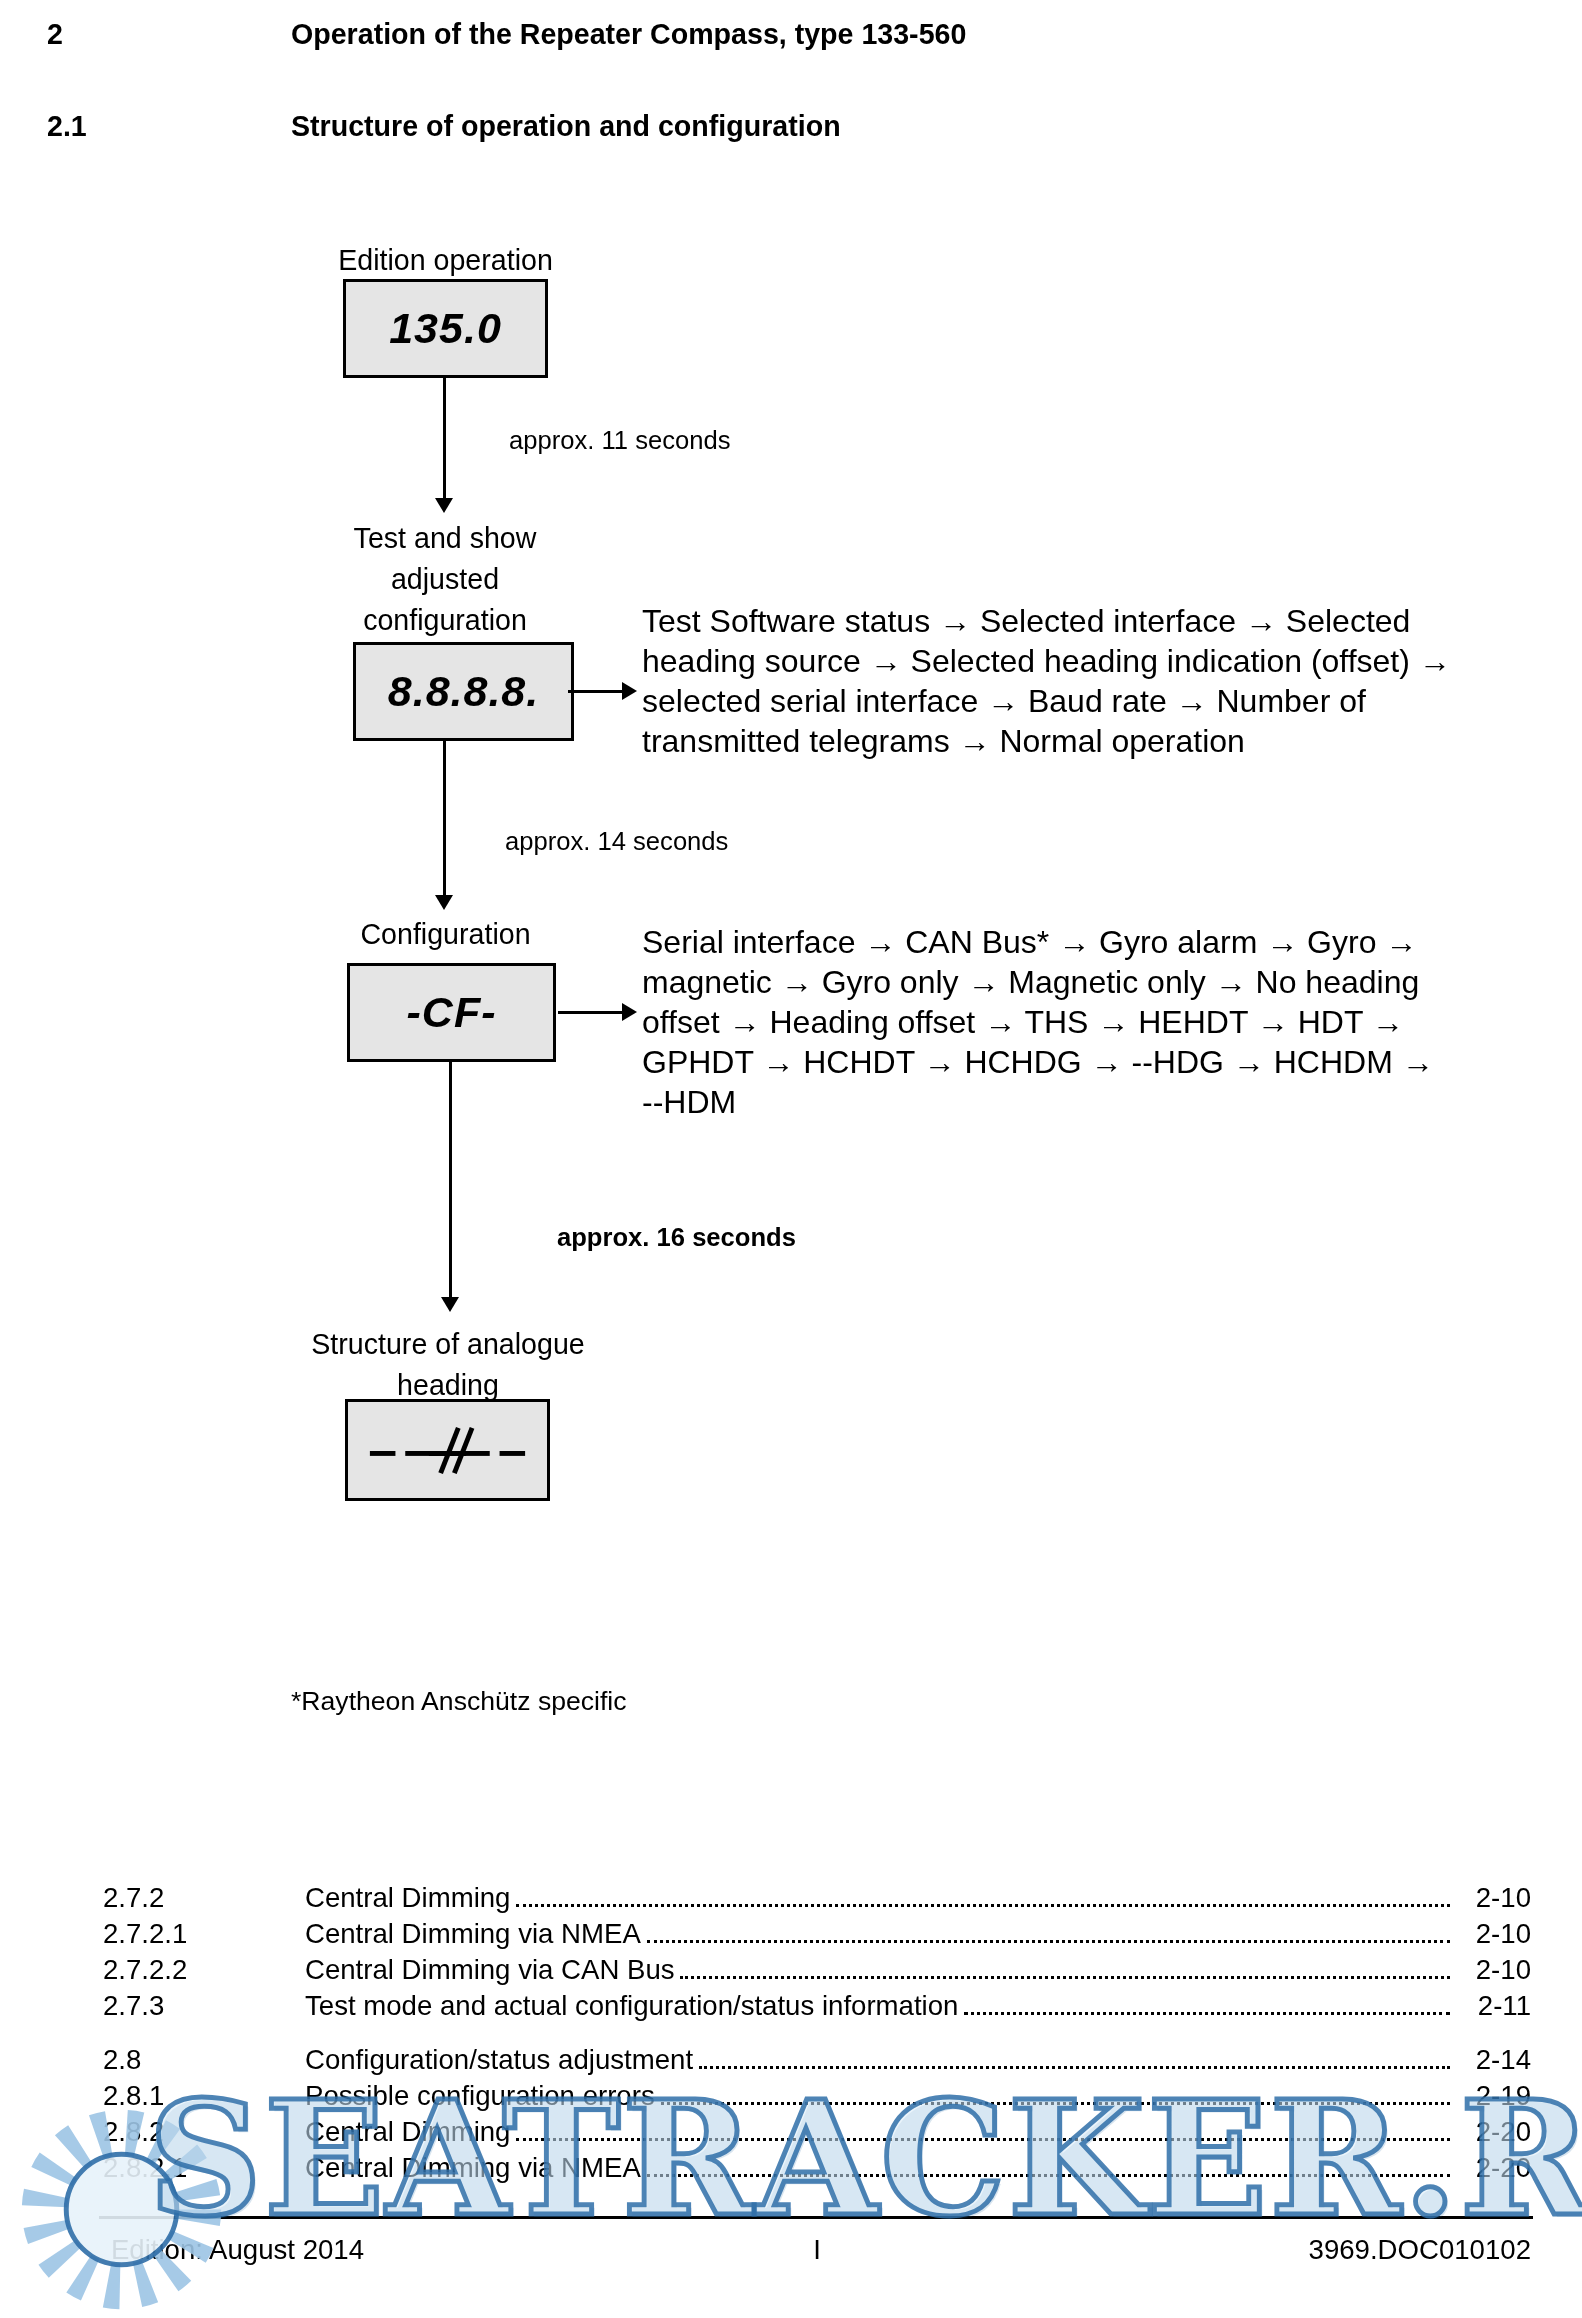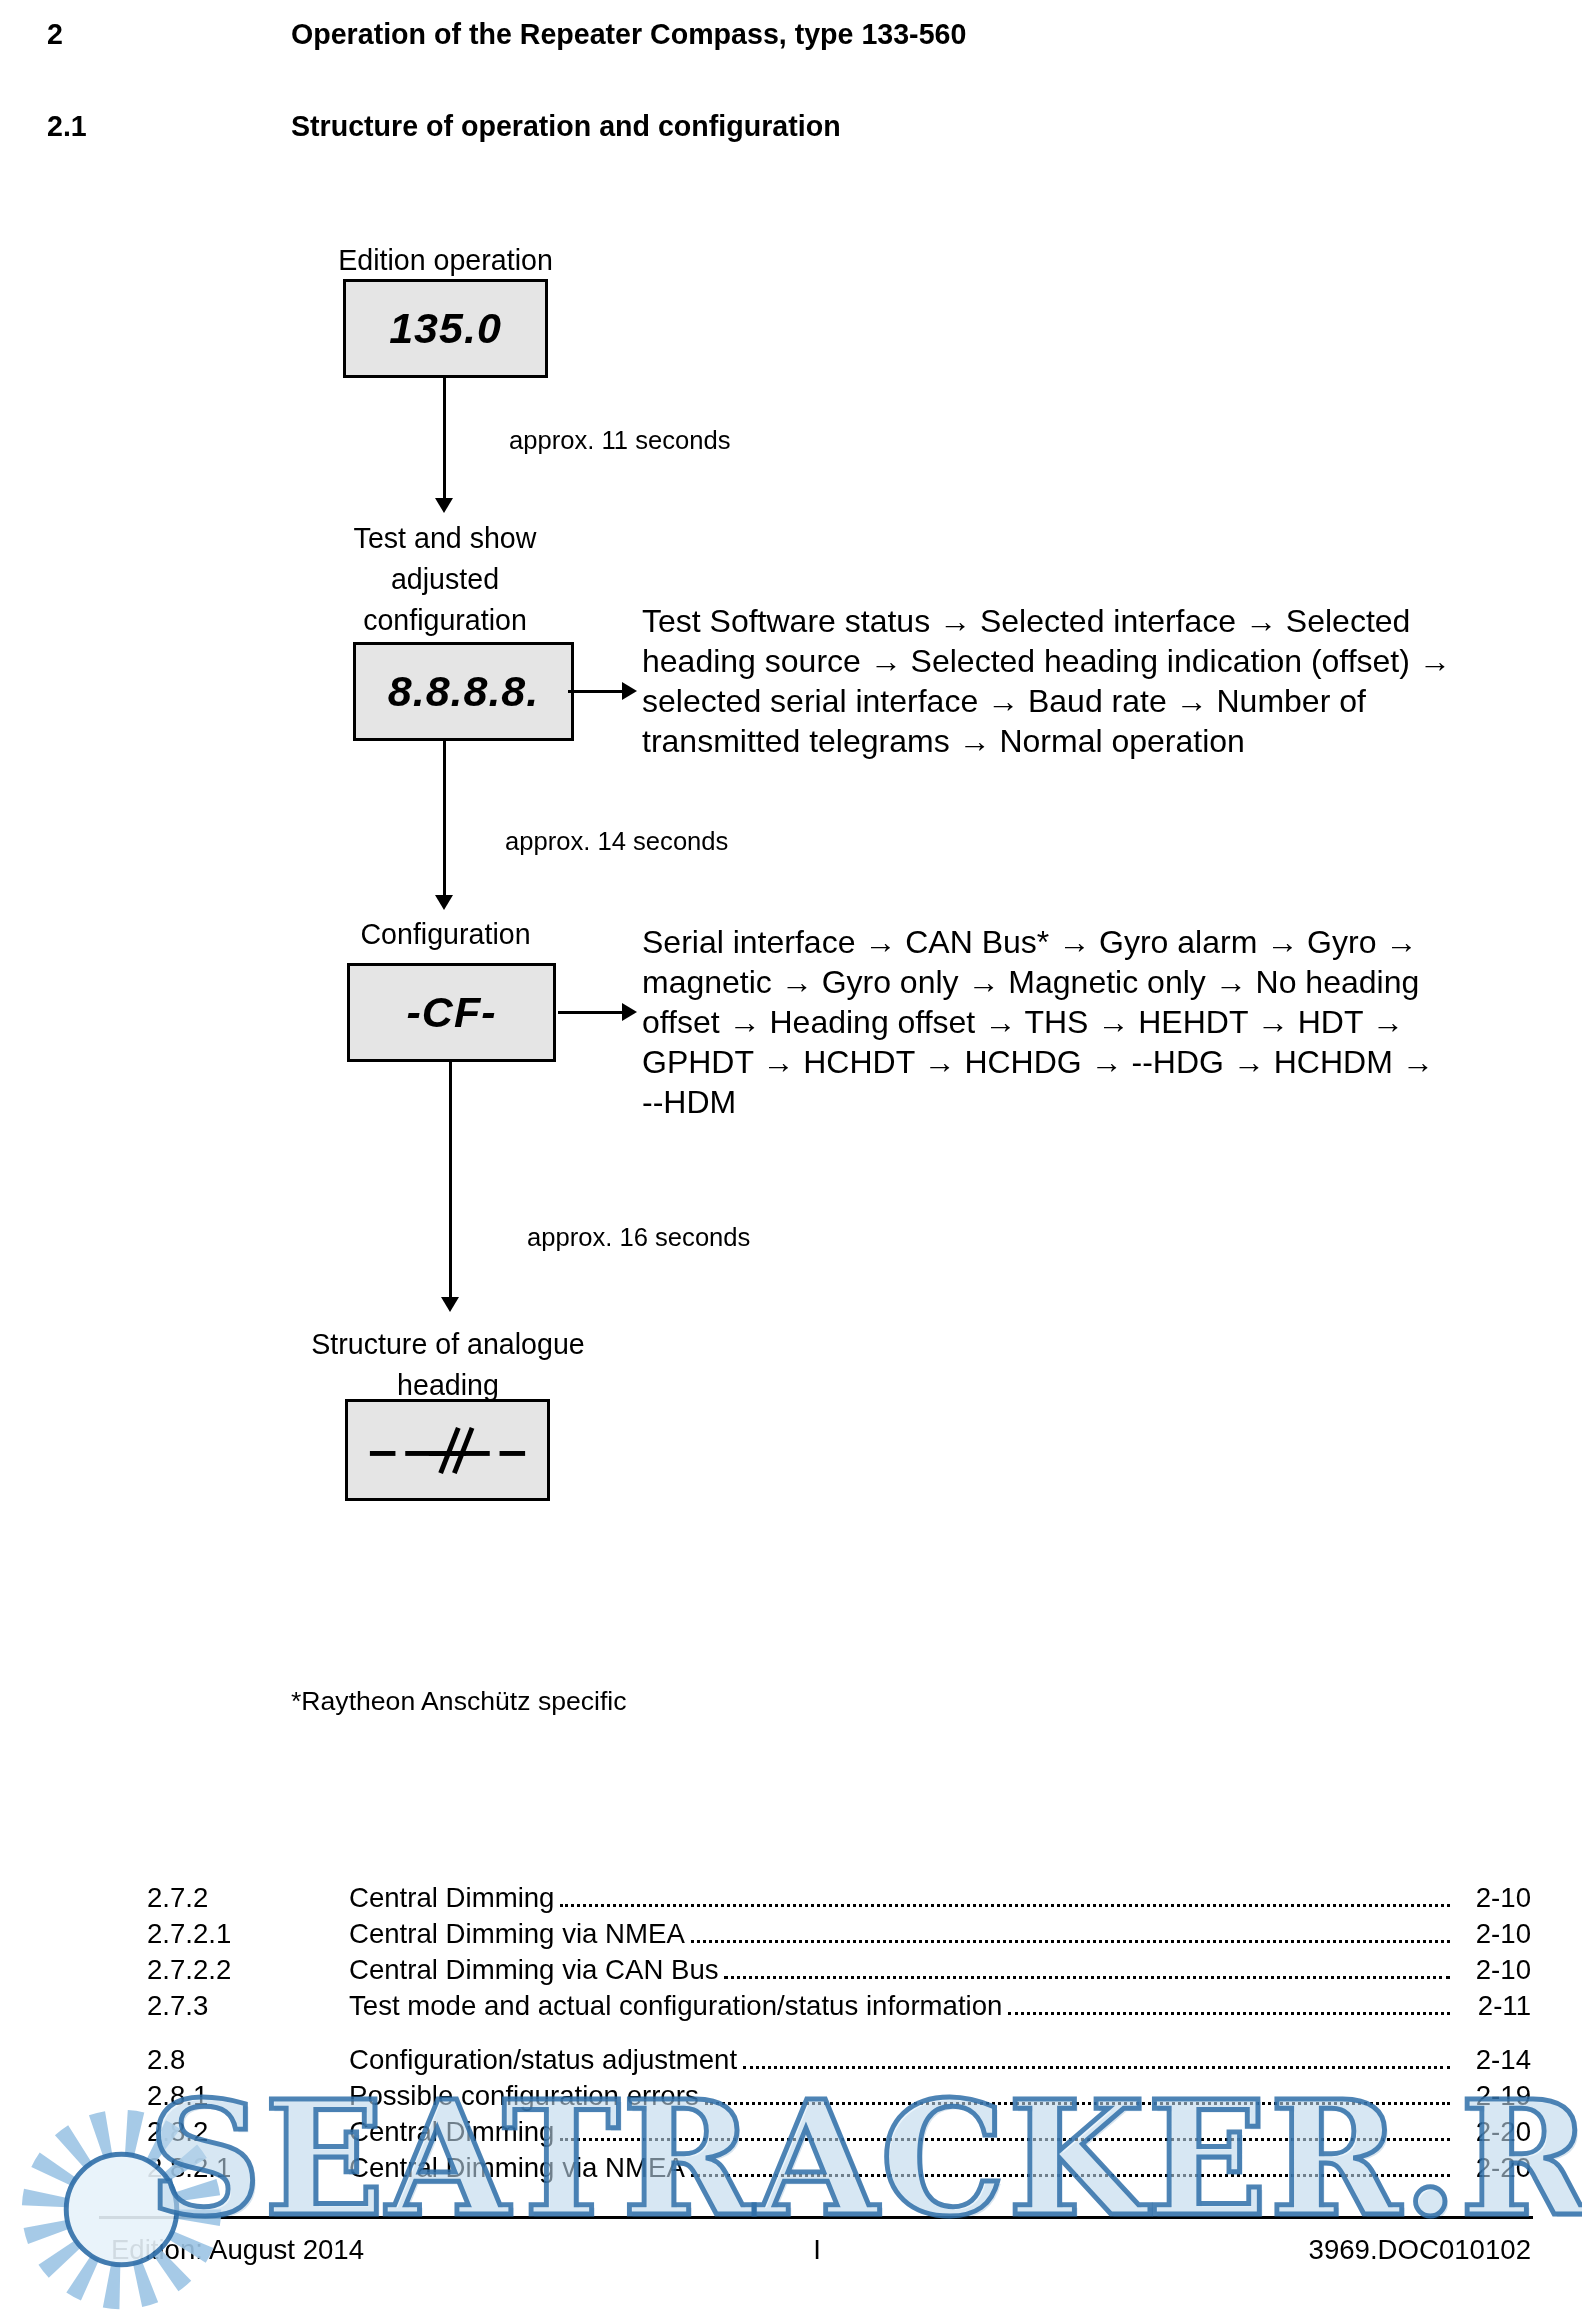--- a/index.html
+++ b/index.html
@@ -27,21 +27,21 @@
   .arrow-h .head  { position:absolute; top:50%; right:0; margin-top:-9.9px; width:0; height:0;
                     border-top:9.9px solid transparent; border-bottom:9.9px solid transparent; border-left:15.8px solid #000; }
   .lines { position:absolute; }
   .lines > div { font-size:32px; line-height:40px; white-space:nowrap; }
   .labels { position:absolute; text-align:center; }
   .labels > div { font-size:28.6px; line-height:41px; white-space:nowrap; }
 
   .toc { position:absolute; left:103px; top:1878px; width:1428px; font-size:27.6px; }
   .toc-row { display:flex; align-items:flex-end; height:36px; }
   .toc-row.gap { margin-top:17.7px; }
-  .toc-num { width:202px; flex:none;margin-left:44px; }
+  .toc-num { width:202px; flex:none; }
   .toc-title { flex:none; white-space:nowrap; }
   .toc-leader { flex:1; border-bottom:3px dotted #000; margin:0 3.9px 6.9px 5.9px; min-width:19.7px; }
   .toc-page { flex:none; width:77px; text-align:right; }
 
   .footer-rule { position:absolute; left:99px; top:2216px; width:1434px; height:3px; background:#000; }
   .footer { position:absolute; left:103px; top:2234px; width:1428px; height:35px; font-size:27.6px; }
   .footer .f-left   { position:absolute; left:7.9px; }
   .footer .f-center { position:absolute; left:50%; transform:translateX(-50%); }
   .footer .f-right  { position:absolute; right:0; }
 
@@ -115,21 +115,21 @@
     <div>magnetic → Gyro only → Magnetic only → No heading</div>
     <div>offset → Heading offset → THS → HEHDT → HDT →</div>
     <div>GPHDT → HCHDT → HCHDG → --HDG → HCHDM →</div>
     <div>--HDM</div>
   </div>
 
   <div class="arrow-v" style="left:440px; top:1062px; height:250px;">
     <span class="shaft"></span>
     <span class="head"></span>
   </div>
-  <div class="txt small" style="left:527px; top:1223px;">approx. 16 seconds</div>
+  <div class="txt small" style="left:557px; top:1223px;font-weight:bold;">approx. 16 seconds</div>
 
   <div class="labels" style="left:251px; top:1324px; width:394px;">
     <div>Structure of analogue</div>
     <div>heading</div>
   </div>
   <div class="box" style="left:345px; top:1399px; width:205px; height:102px;">
     <svg width="167" height="69" viewBox="0 0 170 70">
       <g stroke="#000" stroke-width="5" fill="none">
         <line x1="6" y1="38" x2="32" y2="38"></line>
         <line x1="42" y1="38" x2="68" y2="38"></line>

